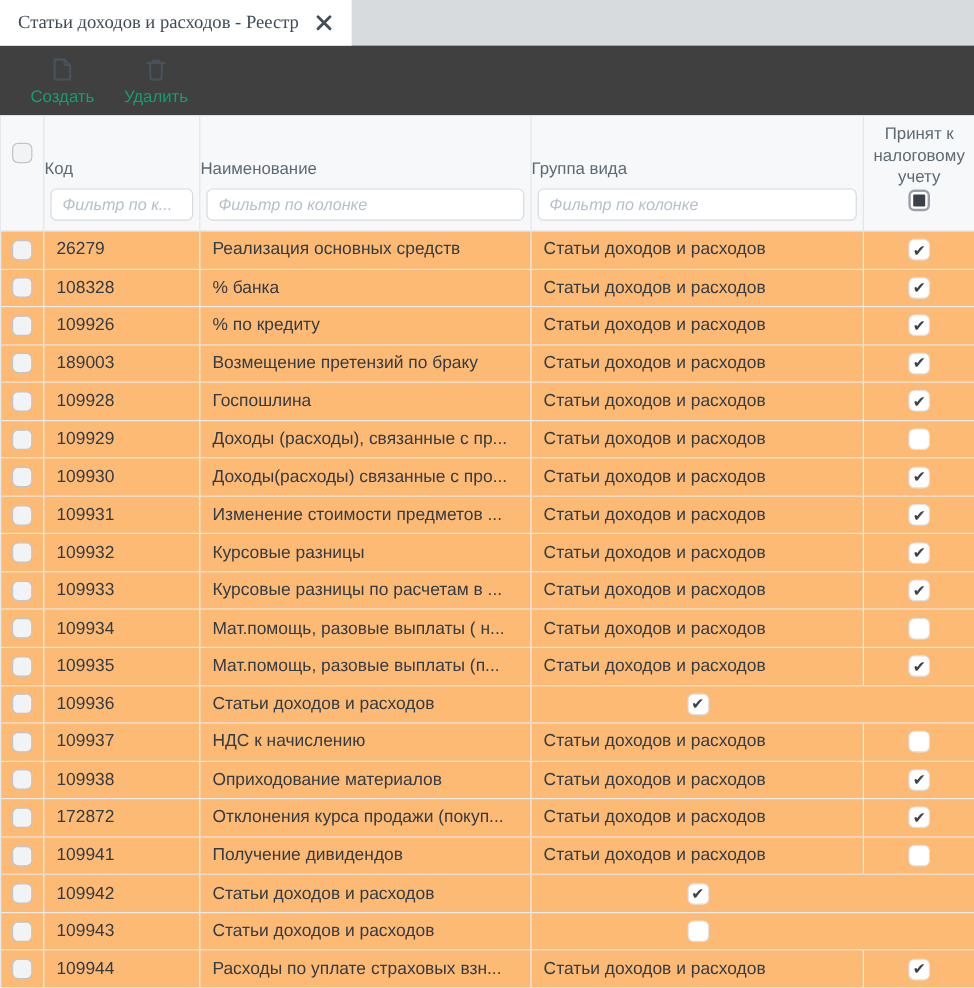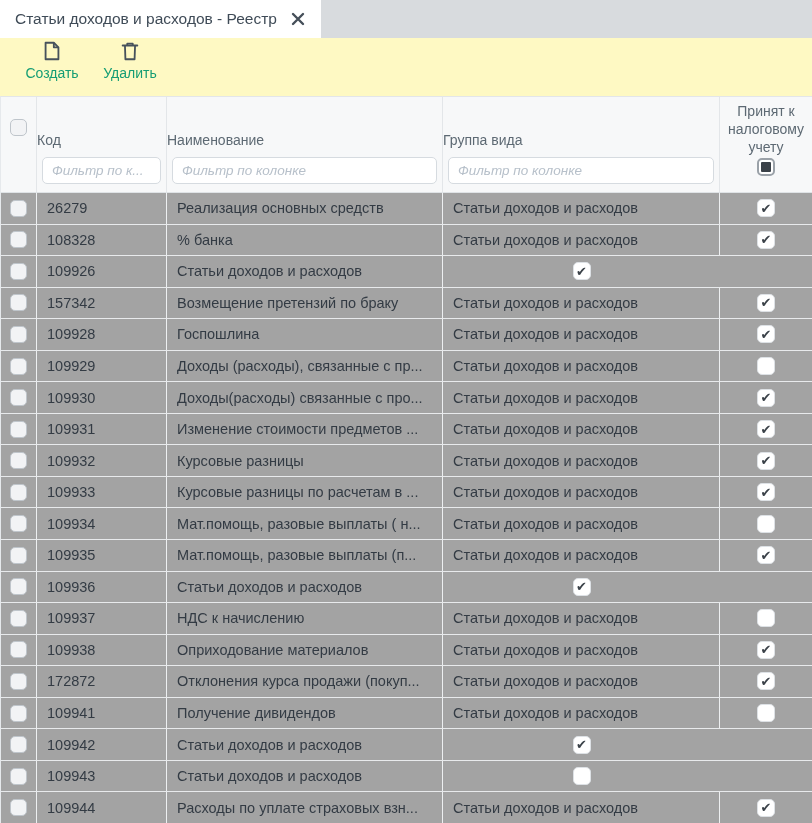--- a/index.html
+++ b/index.html
@@ -12,24 +12,24 @@
   body{
     width:812px;height:823px;overflow:hidden;background:#fff;
     font-family:"Liberation Sans","DejaVu Sans",sans-serif;
   }
   
   .tab-bar{height:38px;background:var(--tab-bar-bg);display:flex;align-items:stretch;}
   .tab{
     background:#fff;display:flex;align-items:center;gap:14px;
     padding:0 16px 0 15px;max-width:330px;
   }
-  .tab-title{font-size:15.5px;color:#3f4b57;white-space:nowrap;}
+  .tab-title{font-size:15.5px;color:#3f4b57;white-space:nowrap;font-family:Liberation Serif, serif;}
   .tab-close{display:flex;align-items:center;cursor:pointer;}
   
-  .toolbar{height:58px;background:#fef9c3;display:flex;padding-left:18px;gap:10px;}
+  .toolbar{height:58px;background:#404040;display:flex;align-items:center;padding-left:18px;gap:10px;}
   .tool-btn{
     width:68px;display:flex;flex-direction:column;align-items:center;gap:3px;
     background:none;border:none;padding:2px 0;cursor:pointer;
     font-family:inherit;
   }
   .tool-label{font-size:14px;color:var(--accent-green);}
   
   .table{border-top:1px solid #e3e6e9;border-left:1px solid var(--border);}
   .grid-cols{display:grid;grid-template-columns:36px 130px 276px 277px 92px;}
   .hdr{height:96px;background:var(--header-bg);border-bottom:1px solid #dfe3e6;}
@@ -50,21 +50,21 @@
   }
   .hdr-cell.tax .hdr-filter-area{align-items:flex-start;padding-top:1px;}
   
   .cb{width:17px;height:17px;border:1px solid #bfc5cb;border-radius:5px;background:#f2f3f5;cursor:pointer;}
   .cb-ind{
     width:18px;height:18px;border:2px solid #9aa1a8;border-radius:5px;background:#fff;
     display:flex;align-items:center;justify-content:center;cursor:pointer;
   }
   .cb-ind .sq{width:10px;height:10px;background:var(--check-dark);border-radius:1px;}
   
-  .row{height:31.55px;border-bottom:1px solid #e8eaec;background:#a3a3a3;}
+  .row{height:31.55px;border-bottom:1px solid #e8eaec;background:#fdba74;}
   .cell{
     display:flex;align-items:center;padding:0 8px 0 10px;font-size:14.5px;color:var(--cell-text);
     border-right:1px solid #edeff1;white-space:nowrap;overflow:hidden;min-width:0;
   }
   .cell:last-child{border-right:none;}
   .cell.center{justify-content:center;padding:0;}
   .tax-box{
     width:18px;height:18px;border:1px solid #dde1e5;border-radius:5px;background:#fff;
     display:flex;align-items:center;justify-content:center;
     font-size:13px;line-height:1;color:var(--check-dark);cursor:pointer;
@@ -168,31 +168,32 @@
       <div class="cell center">
         <span class="tax-box">✔</span>
       </div>
     </div>
 
     <div class="row grid-cols">
       <div class="cell center">
         <span class="cb"></span>
       </div>
       <div class="cell">109926</div>
-      <div class="cell">Статьи доходов и расходов</div>
-      <div class="cell center">
-        <span class="tax-box">✔</span>
-      </div>
-    </div>
-
-    <div class="row grid-cols">
-      <div class="cell center">
-        <span class="cb"></span>
-      </div>
-      <div class="cell">157342</div>
+      <div class="cell">% по кредиту</div>
+      <div class="cell">Статьи доходов и расходов</div>
+      <div class="cell center">
+        <span class="tax-box">✔</span>
+      </div>
+    </div>
+
+    <div class="row grid-cols">
+      <div class="cell center">
+        <span class="cb"></span>
+      </div>
+      <div class="cell">189003</div>
       <div class="cell">Возмещение претензий по браку</div>
       <div class="cell">Статьи доходов и расходов</div>
       <div class="cell center">
         <span class="tax-box">✔</span>
       </div>
     </div>
 
     <div class="row grid-cols">
       <div class="cell center">
         <span class="cb"></span>

